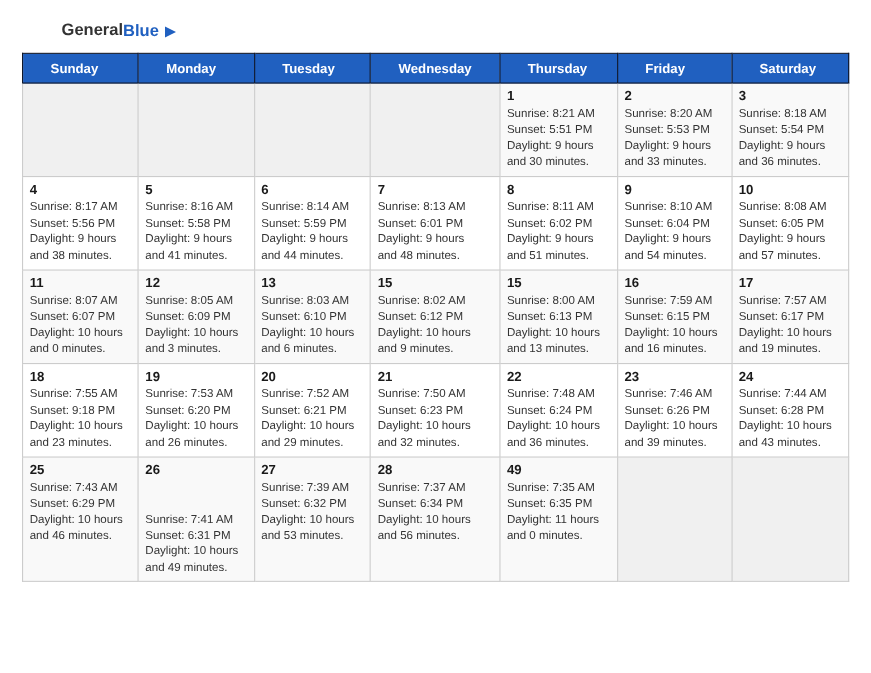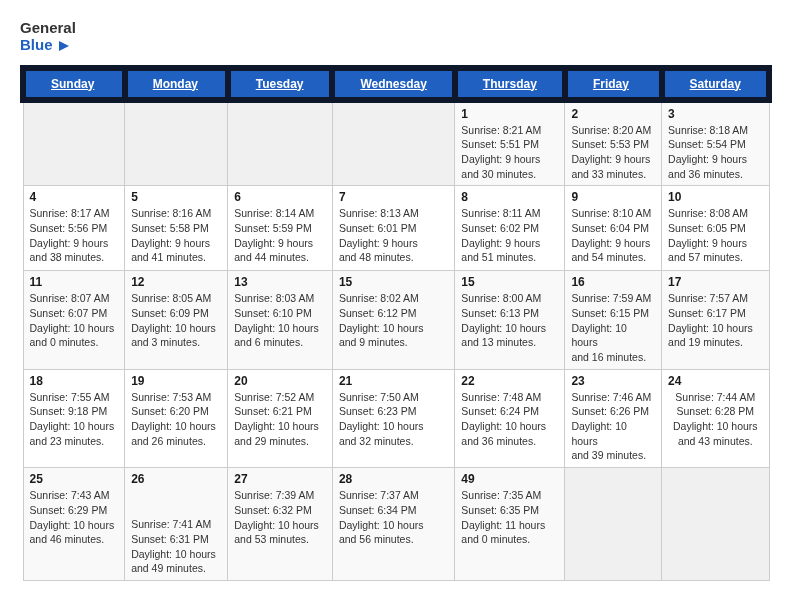--- a/index.html
+++ b/index.html
@@ -30,22 +30,21 @@
       width: 100%;
       border-collapse: collapse;
       font-size: 11px;
     }
     .calendar th {
       background: #2060c0;
       color: #fff;
       text-align: left;
       padding: 6px 25px;
       font-size: 12px;
-      border: 6px solid #0f172a;
-      text-decoration: underline;
+      border: 1px solid #0f172a;
     }
     .calendar td {
       vertical-align: top;
       border: 1px solid #ccc;
       padding: 4px 6px;
       width: calc(100% / 7);
       height: 85px;
       background: #fff;
     }
     .calendar tr:nth-child(odd) td {
@@ -67,21 +66,21 @@
     }
     .empty-cell {
       background: #f0f0f0 !important;
     }
   </style>
 </head>
 <body>
 
 <div class="header">
   <div class="logo">
-  <div style="display:flex;flex-direction:column;line-height:1.1;">
+  <div style="display:flex;line-height:1.1;margin-left:36px;">
     <span style="font-size:15px;font-weight:bold;color:#333;">General</span>
     <span style="font-size:15px;font-weight:bold;color:#2060c0;display:flex;align-items:center;">Blue
       <svg width="18" height="18" viewBox="0 0 18 18" style="margin-left:2px;">
         <polygon points="4,4 14,9 4,14" fill="#2060c0"></polygon>
       </svg>
     </span>
   </div>
 </div>
 </div>
 
@@ -265,21 +264,21 @@
         </td>
         <td>
           <div class="day-number">23</div>
           <div class="day-info" style="white-space: pre-line;">Sunrise: 7:46 AM
 Sunset: 6:26 PM
 Daylight: 10 hours
 and 39 minutes.</div>
         </td>
         <td>
           <div class="day-number">24</div>
-          <div class="day-info" style="white-space: pre-line; text-align: center;">Sunrise: 7:44 AM
+          <div class="day-info" style="white-space: pre-line;">Sunrise: 7:44 AM
 Sunset: 6:28 PM
 Daylight: 10 hours
 and 43 minutes.</div>
         </td>
       </tr>
       <tr>
         <td>
           <div class="day-number">25</div>
           <div class="day-info" style="white-space: pre-line;">Sunrise: 7:43 AM
 Sunset: 6:29 PM

